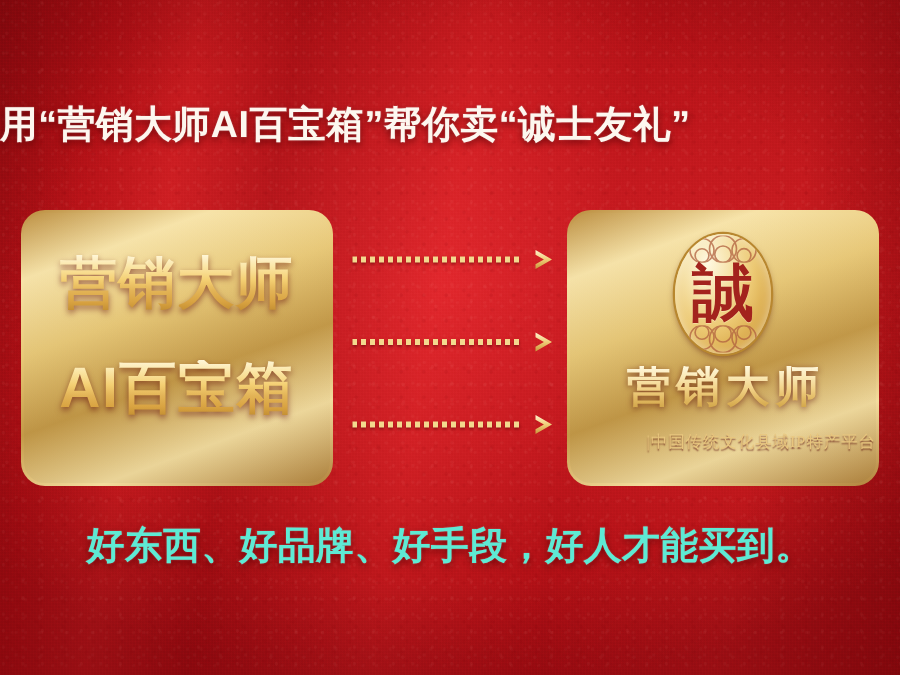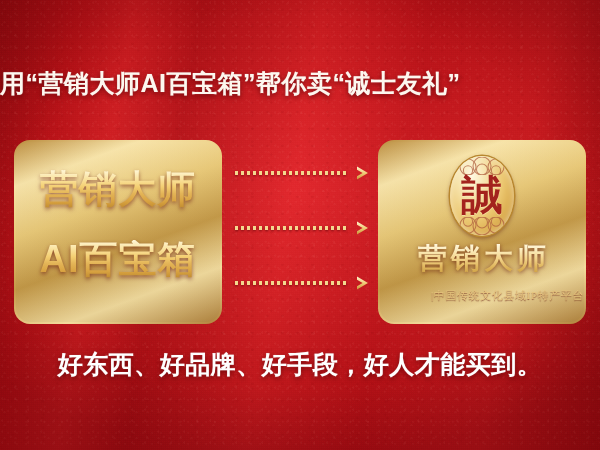--- a/index.html
+++ b/index.html
@@ -274,21 +274,21 @@
   .slogan {
     position: absolute;
     top: 351px;
     left: 0;
     width: 600px;
     text-align: center;
     font-size: 25px;
     font-weight: bold;
     line-height: 1.1;
     letter-spacing: .5px;
-    color: #ffffff;
+    color: #5eead4;
     text-shadow:
       0 2px 5px rgba(90,0,4,0.75),
       0 0 1px rgba(255,255,255,.5);
     white-space: nowrap;
   }
 </style>
 </head>
 <body>
 
 <div id="poster">

